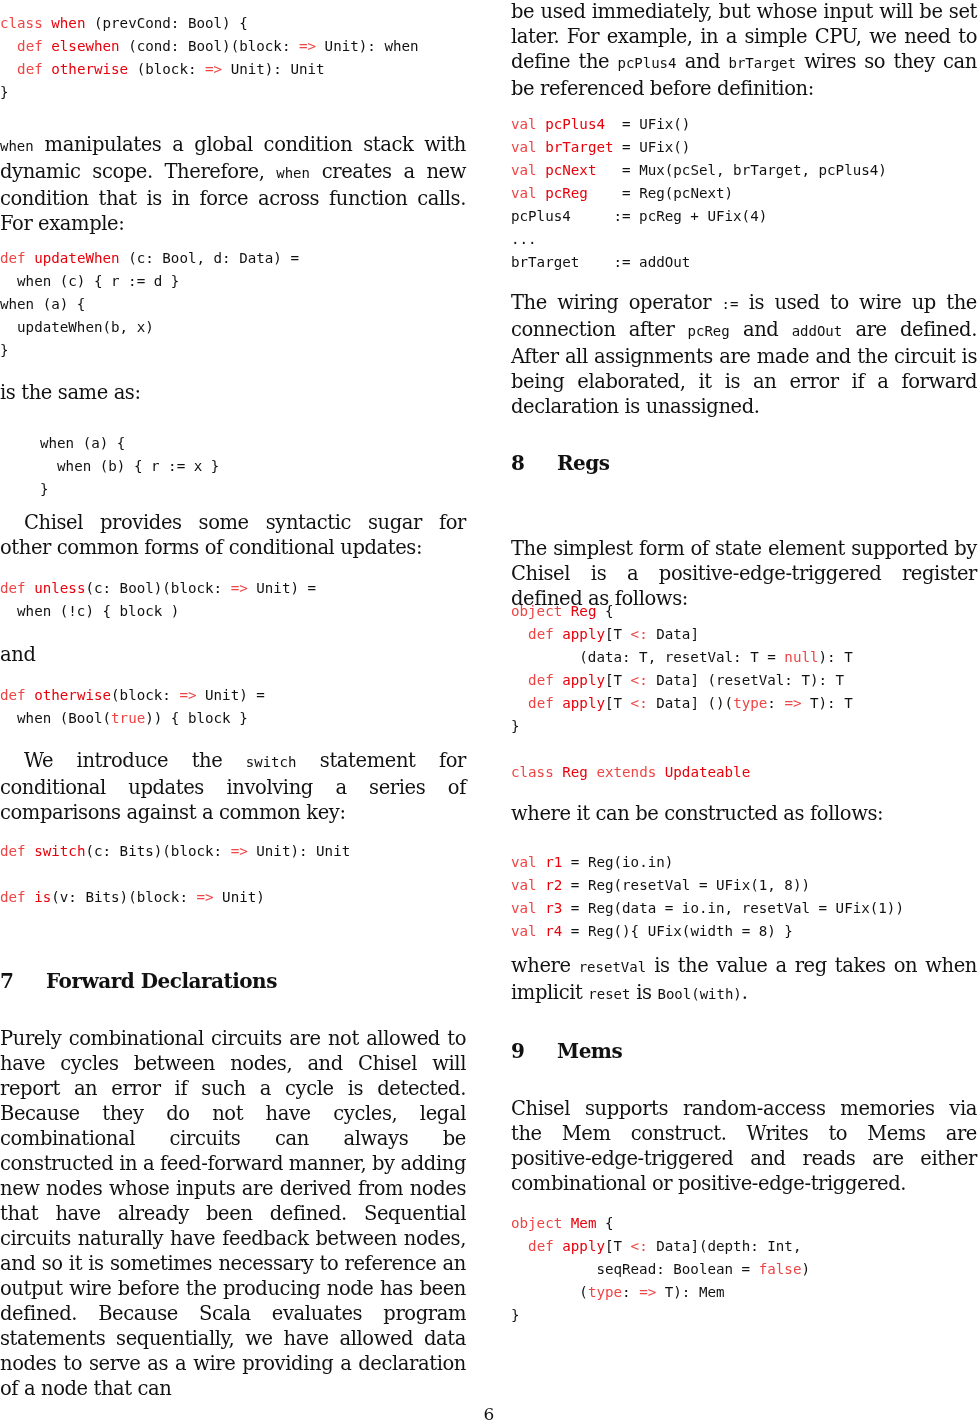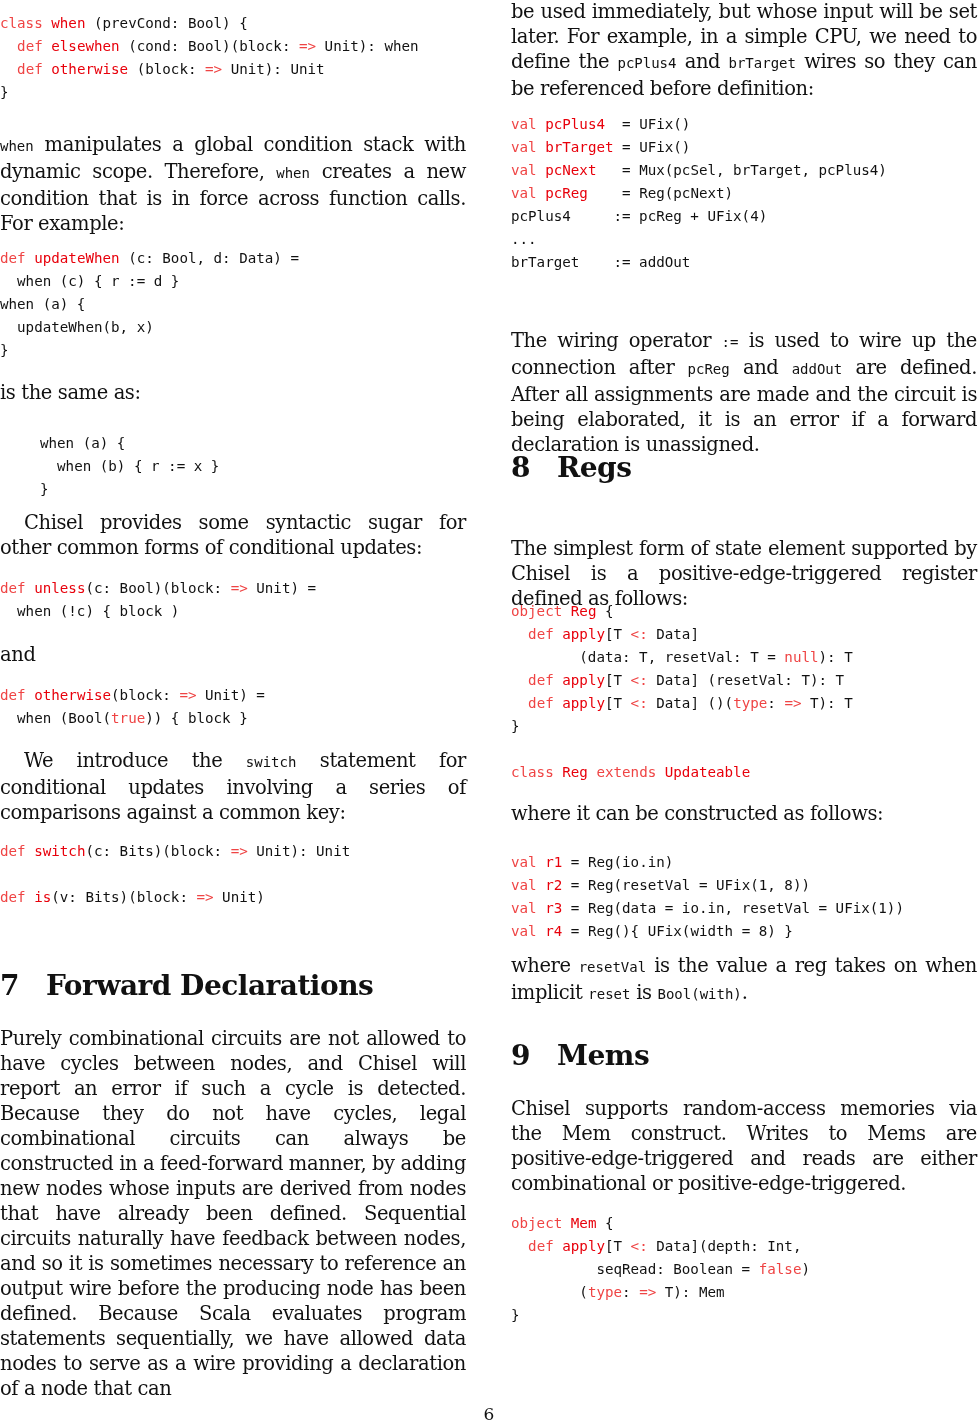--- a/index.html
+++ b/index.html
@@ -6,21 +6,21 @@
   body { width: 978px; height: 1421px; position: relative; overflow: hidden; color: #111; }
   .col { position: absolute; top: 0; width: 466px; }
   .left { left: 0; }
   .right { left: 511px; }
   .p { font-family: "DejaVu Serif", "Liberation Serif", serif; font-size: 19.5px; line-height: 25px; text-align: justify; margin: 0; position: absolute; width: 466px; letter-spacing: -0.4px; }
   .p.indent { text-indent: 24px; }
   .code { font-family: "DejaVu Sans Mono", "Liberation Mono", monospace; font-size: 14.2px; line-height: 23px; white-space: pre; margin: 0; position: absolute; color: #111; }
   .kw { color: #ef4444; }
   .nm { color: #e8000b; }
   .tt { font-family: "DejaVu Sans Mono", "Liberation Mono", monospace; font-size: 14px; letter-spacing: 0; }
-  .h { font-family: "DejaVu Serif", "Liberation Serif", serif; font-weight: bold; font-size: 28px; position: absolute; margin: 0; letter-spacing: -0.5px; }
+  .h { font-family: "DejaVu Serif", "Liberation Serif", serif; font-weight: bold; font-size: 20px; position: absolute; margin: 0; letter-spacing: -0.5px; }
   .h .num { display: inline-block; width: 46px; }
   .pagenum { position: absolute; top: 1404px; left: 0; width: 978px; text-align: center; font-family: "DejaVu Serif", "Liberation Serif", serif; font-size: 17px; }
 </style>
 </head>
 <body>
 
 <div class="col left">
   <pre class="code" style="top:12px;left:0;"><span><span class="kw">class</span><span> </span><span class="nm">when</span><span> (prevCond: Bool) {</span></span>
 <span><span>  </span><span class="kw">def</span><span> </span><span class="nm">elsewhen</span><span> (cond: Bool)(block: </span><span class="kw">=&gt;</span><span> Unit): when</span></span>
 <span><span>  </span><span class="kw">def</span><span> </span><span class="nm">otherwise</span><span> (block: </span><span class="kw">=&gt;</span><span> Unit): Unit</span></span>
@@ -51,21 +51,21 @@
 
 <div class="col right">
   <p class="p" style="top:-1px;left:0;"><span>be used immediately, but whose input will be set later. For example, in a simple CPU, we need to define the </span><span class="tt">pcPlus4</span><span> and </span><span class="tt">brTarget</span><span> wires so they can be referenced before definition:</span></p>
   <pre class="code" style="top:113px;left:0;"><span><span class="kw">val</span><span> </span><span class="nm">pcPlus4</span><span>  = UFix()</span></span>
 <span><span class="kw">val</span><span> </span><span class="nm">brTarget</span><span> = UFix()</span></span>
 <span><span class="kw">val</span><span> </span><span class="nm">pcNext</span><span>   = Mux(pcSel, brTarget, pcPlus4)</span></span>
 <span><span class="kw">val</span><span> </span><span class="nm">pcReg</span><span>    = Reg(pcNext)</span></span>
 <span><span>pcPlus4     := pcReg + UFix(4)</span></span>
 <span><span>...</span></span>
 <span><span>brTarget    := addOut</span></span></pre>
-  <p class="p" style="top:290px;left:0;margin-top:38px;"><span>The wiring operator </span><span class="tt">:=</span><span> is used to wire up the connection after </span><span class="tt">pcReg</span><span> and </span><span class="tt">addOut</span><span> are defined. After all assignments are made and the circuit is being elaborated, it is an error if a forward declaration is unassigned.</span></p>
+  <p class="p" style="top:290px;left:0;"><span>The wiring operator </span><span class="tt">:=</span><span> is used to wire up the connection after </span><span class="tt">pcReg</span><span> and </span><span class="tt">addOut</span><span> are defined. After all assignments are made and the circuit is being elaborated, it is an error if a forward declaration is unassigned.</span></p>
   <h2 class="h" style="top:451px;left:0;"><span class="num">8</span><span>Regs</span></h2>
   <p class="p" style="top:536px;left:0;">The simplest form of state element supported by Chisel is a positive-edge-triggered register defined as follows:</p>
   <pre class="code" style="top:600px;left:0;"><span><span class="kw">object</span><span> </span><span class="nm">Reg</span><span> {</span></span>
 <span><span>  </span><span class="kw">def</span><span> </span><span class="nm">apply</span><span>[T </span><span class="kw">&lt;:</span><span> Data]</span></span>
 <span><span>        (data: T, resetVal: T = </span><span class="kw">null</span><span>): T</span></span>
 <span><span>  </span><span class="kw">def</span><span> </span><span class="nm">apply</span><span>[T </span><span class="kw">&lt;:</span><span> Data] (resetVal: T): T</span></span>
 <span><span>  </span><span class="kw">def</span><span> </span><span class="nm">apply</span><span>[T </span><span class="kw">&lt;:</span><span> Data] ()(</span><span class="kw">type</span><span>: </span><span class="kw">=&gt;</span><span> T): T</span></span>
 <span><span>}</span></span>
 <span><span></span></span>
 <span><span class="kw">class</span><span> </span><span class="nm">Reg</span><span> </span><span class="kw">extends</span><span> </span><span class="nm">Updateable</span></span></pre>

